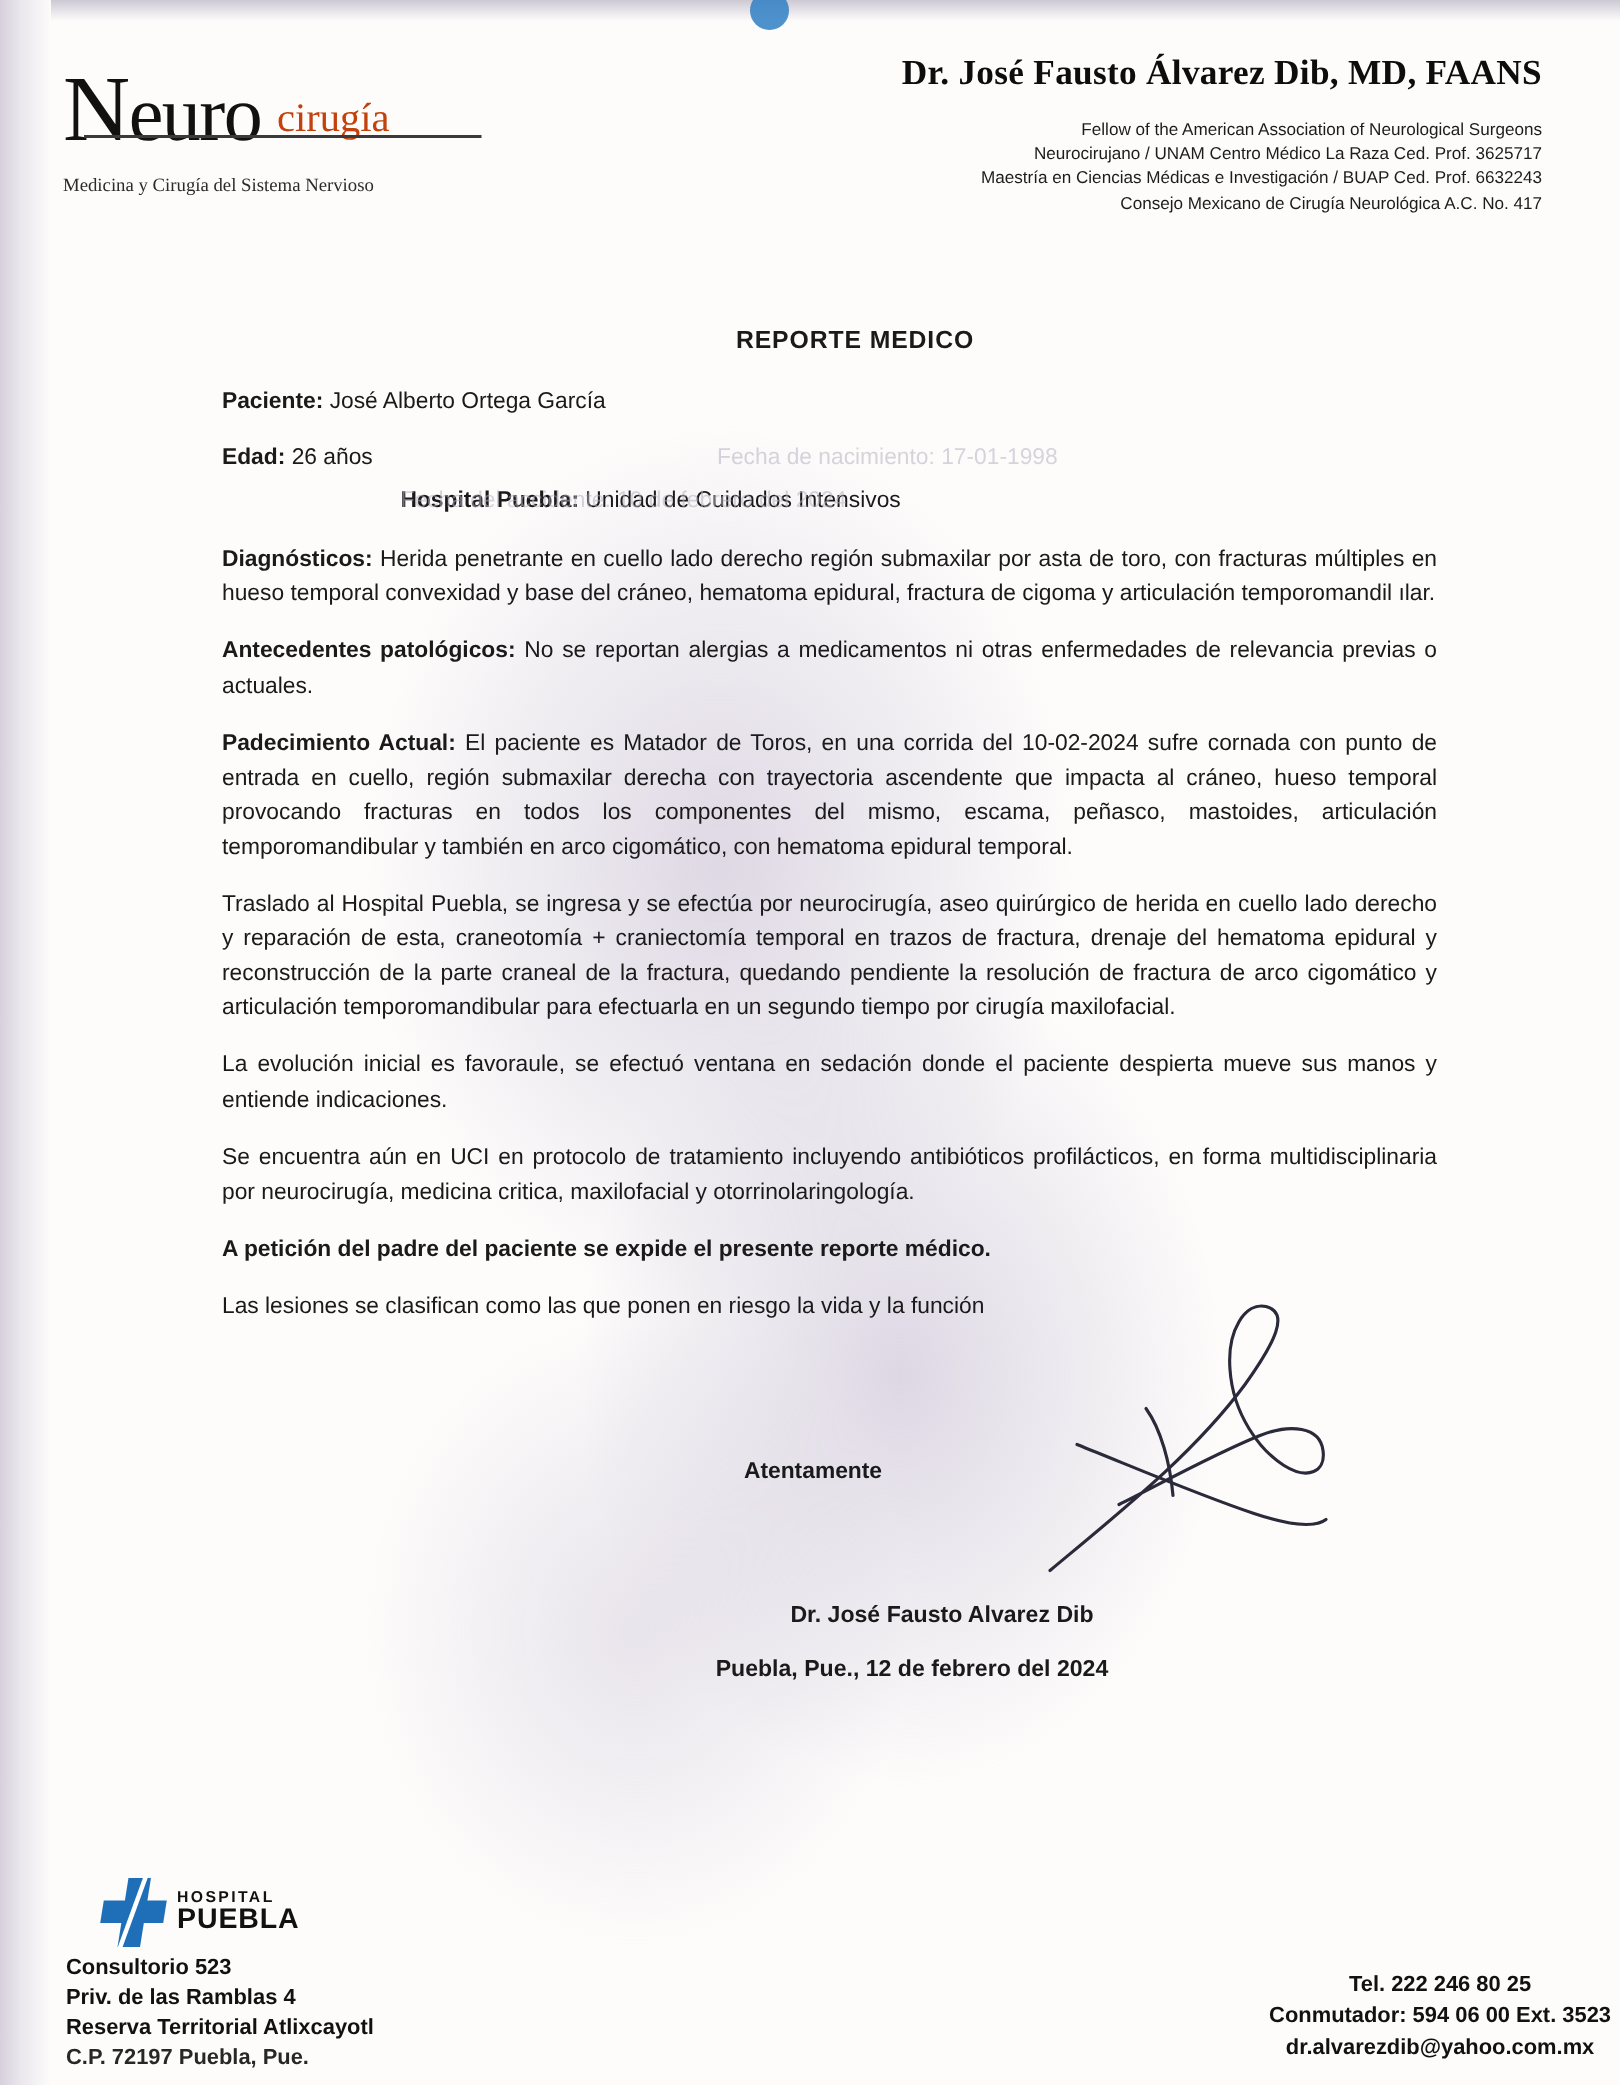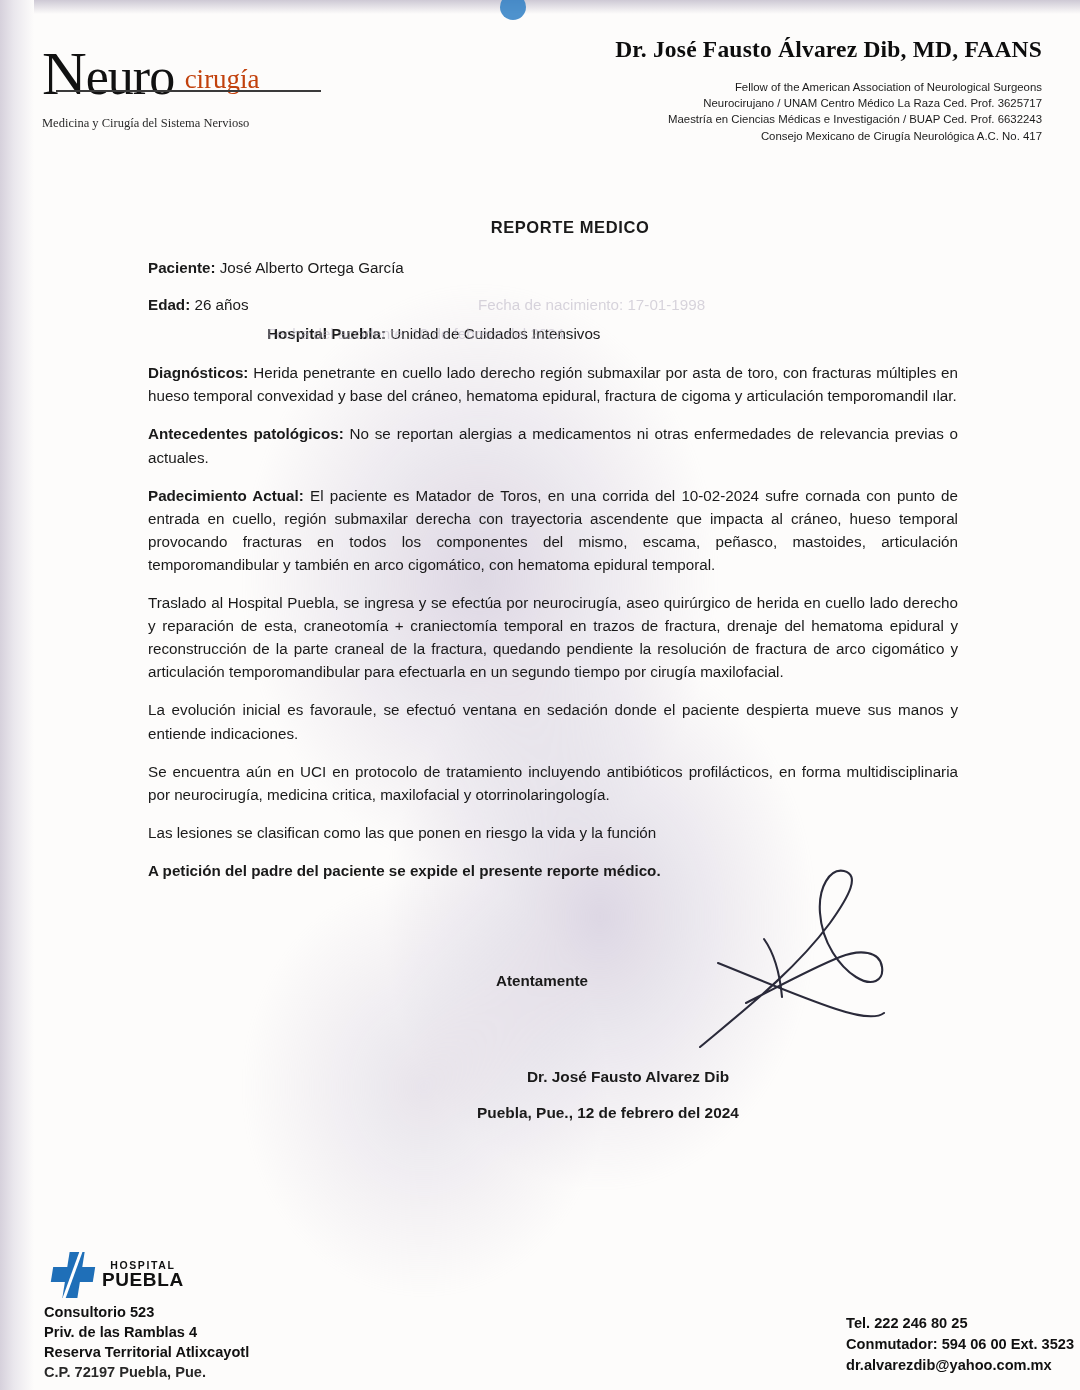--- a/index.html
+++ b/index.html
@@ -88,21 +88,21 @@
   .logo-tag {
     position: absolute;
     left: 0; top: 74px;
     font-family: "Liberation Serif", serif;
     font-size: 12.5px;
     color: #2b2b2b;
   }
 
   .doctor-block {
     position: absolute;
-    right: 38px; top: 18px;
+    right: 52px; top: 18px;
     text-align: right;
     width: 560px;
   }
   .doctor-name {
     font-family: "Liberation Serif", serif;
     font-weight: bold;
     font-size: 23.5px;
     color: #0d0d0d;
     letter-spacing: .2px;
   }
@@ -191,25 +191,24 @@
   }
 
   
   .footer {
     position: absolute;
     left: 0; right: 0; bottom: 0;
     height: 150px;
   }
   .hosp-logo {
     position: absolute;
-    left: 52px; bottom: 92px;
+    left: 68px; bottom: 92px;
     display: flex;
     align-items: center;
     gap: 8px;
-    text-align: center;
   }
   .cross {
     position: relative;
     width: 42px; height: 46px;
   }
   .cross .bar-v, .cross .bar-h {
     position: absolute;
     background: #1f6fb8;
   }
   .cross .bar-v { left: 14px; top: 0; width: 15px; height: 46px; transform: skewX(-9deg); }
@@ -240,21 +239,21 @@
     left: 44px; bottom: 8px;
     font-size: 14.6px;
     font-weight: bold;
     line-height: 1.38;
     color: #111;
   }
   .addr .clipped { opacity: .9; }
   .contact {
     position: absolute;
     right: 6px; bottom: 14px;
-    text-align: left;
+    text-align: center;
     font-size: 14.6px;
     font-weight: bold;
     line-height: 1.45;
     color: #111;
   }
   .contact .mail { font-weight: bold; }
 </style>
 </head>
 <body>
 
@@ -317,25 +316,25 @@
     </p>
 
     <p>
       <b>Padecimiento Actual:</b>
       <span>El paciente es Matador de Toros, en una corrida del 10-02-2024  sufre cornada con punto de entrada en cuello, región submaxilar derecha con trayectoria ascendente que impacta al cráneo, hueso temporal provocando fracturas en todos los componentes del mismo, escama, peñasco, mastoides, articulación temporomandibular y también en arco cigomático, con hematoma epidural temporal.</span>
     </p>
 
     <p>Traslado al Hospital Puebla, se ingresa y se efectúa por neurocirugía, aseo quirúrgico de herida en cuello lado derecho y reparación de esta, craneotomía + craniectomía temporal en trazos de fractura, drenaje del hematoma epidural y reconstrucción de la parte craneal de la fractura, quedando pendiente la resolución de fractura de arco cigomático y articulación temporomandibular para efectuarla en un segundo tiempo por cirugía maxilofacial.</p>
     <p>La evolución inicial es favoraule, se efectuó ventana en sedación donde el paciente despierta mueve sus manos y entiende indicaciones.</p>
     <p>Se encuentra aún en UCI en protocolo de tratamiento incluyendo antibióticos profilácticos, en forma multidisciplinaria por neurocirugía, medicina critica, maxilofacial y otorrinolaringología.</p>
-    <p>Las lesiones se clasifican como las que ponen en riesgo la vida y la función</p>
-
     <p>
       <b>A petición del padre del paciente se expide el presente reporte médico.</b>
     </p>
+
+    <p>Las lesiones se clasifican como las que ponen en riesgo la vida y la función</p>
 
     <div class="sig-area">
       <div class="atentamente">Atentamente</div>
 
       <svg class="signature" viewBox="0 0 340 210">
         <g fill="none" stroke="#2a2a3a" stroke-width="2.1" stroke-linecap="round">
           <path d="M132 190 C 180 150, 228 112, 262 66 C 282 38, 292 18, 276 14 C 262 11, 250 30, 252 56 C 254 86, 272 110, 288 120 C 304 130, 316 124, 314 110 C 312 94, 292 92, 272 100 C 242 112, 206 132, 178 146"></path>
           <path d="M150 106 C 190 122, 232 140, 268 152 C 292 160, 308 162, 316 156"></path>
           <path d="M196 82 C 206 96, 212 118, 214 140"></path>
         </g>

